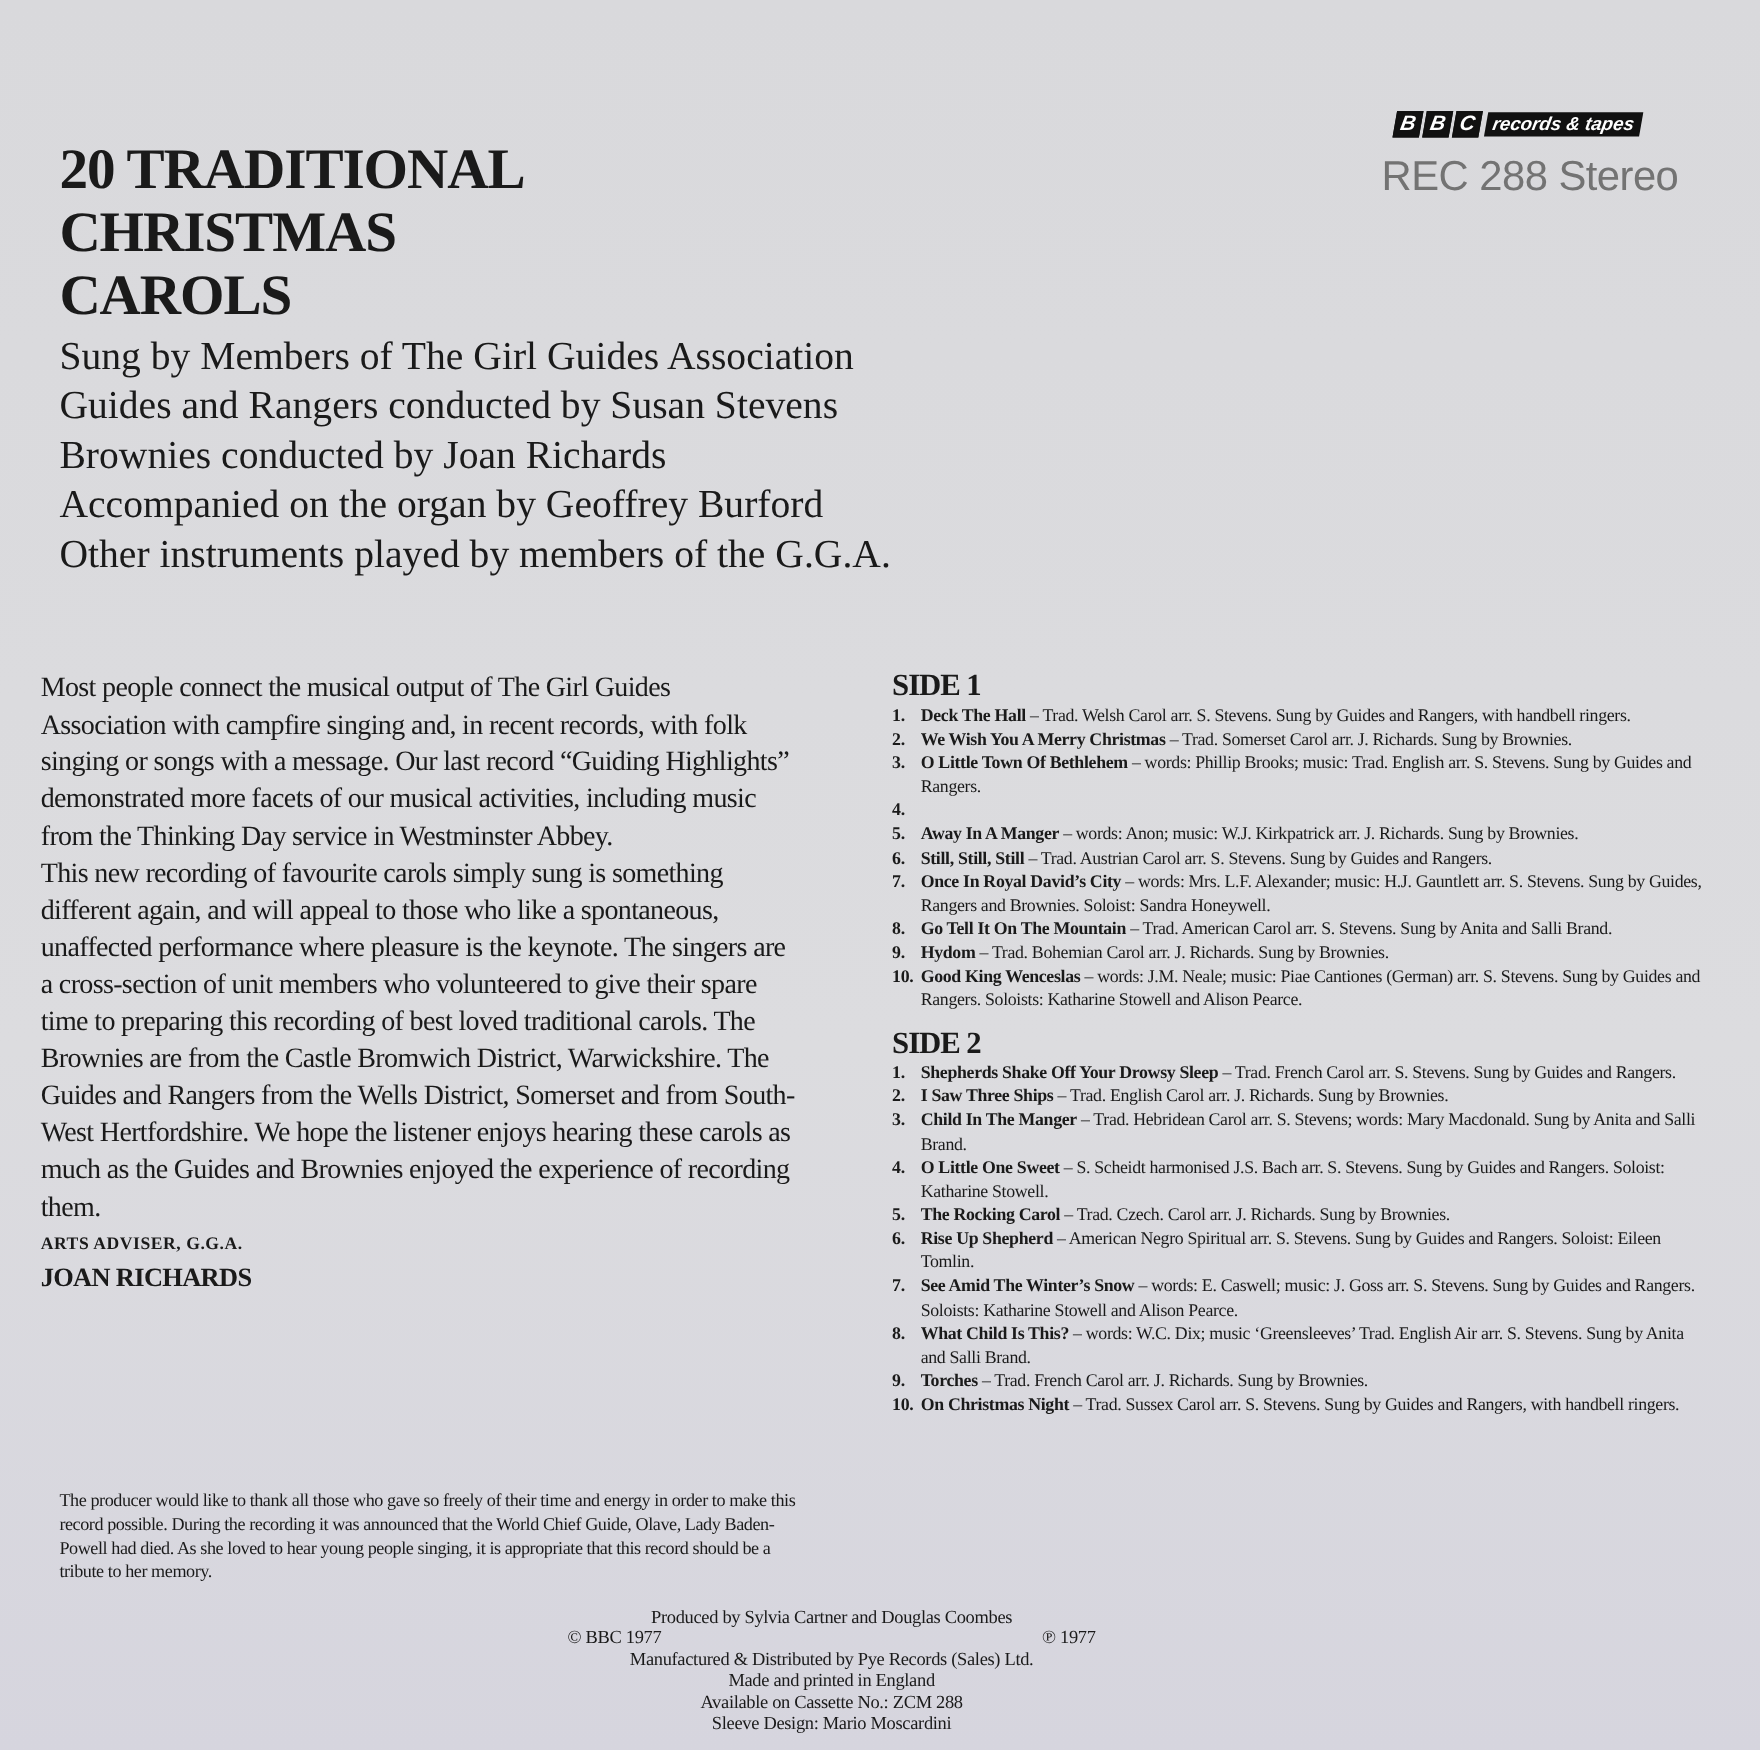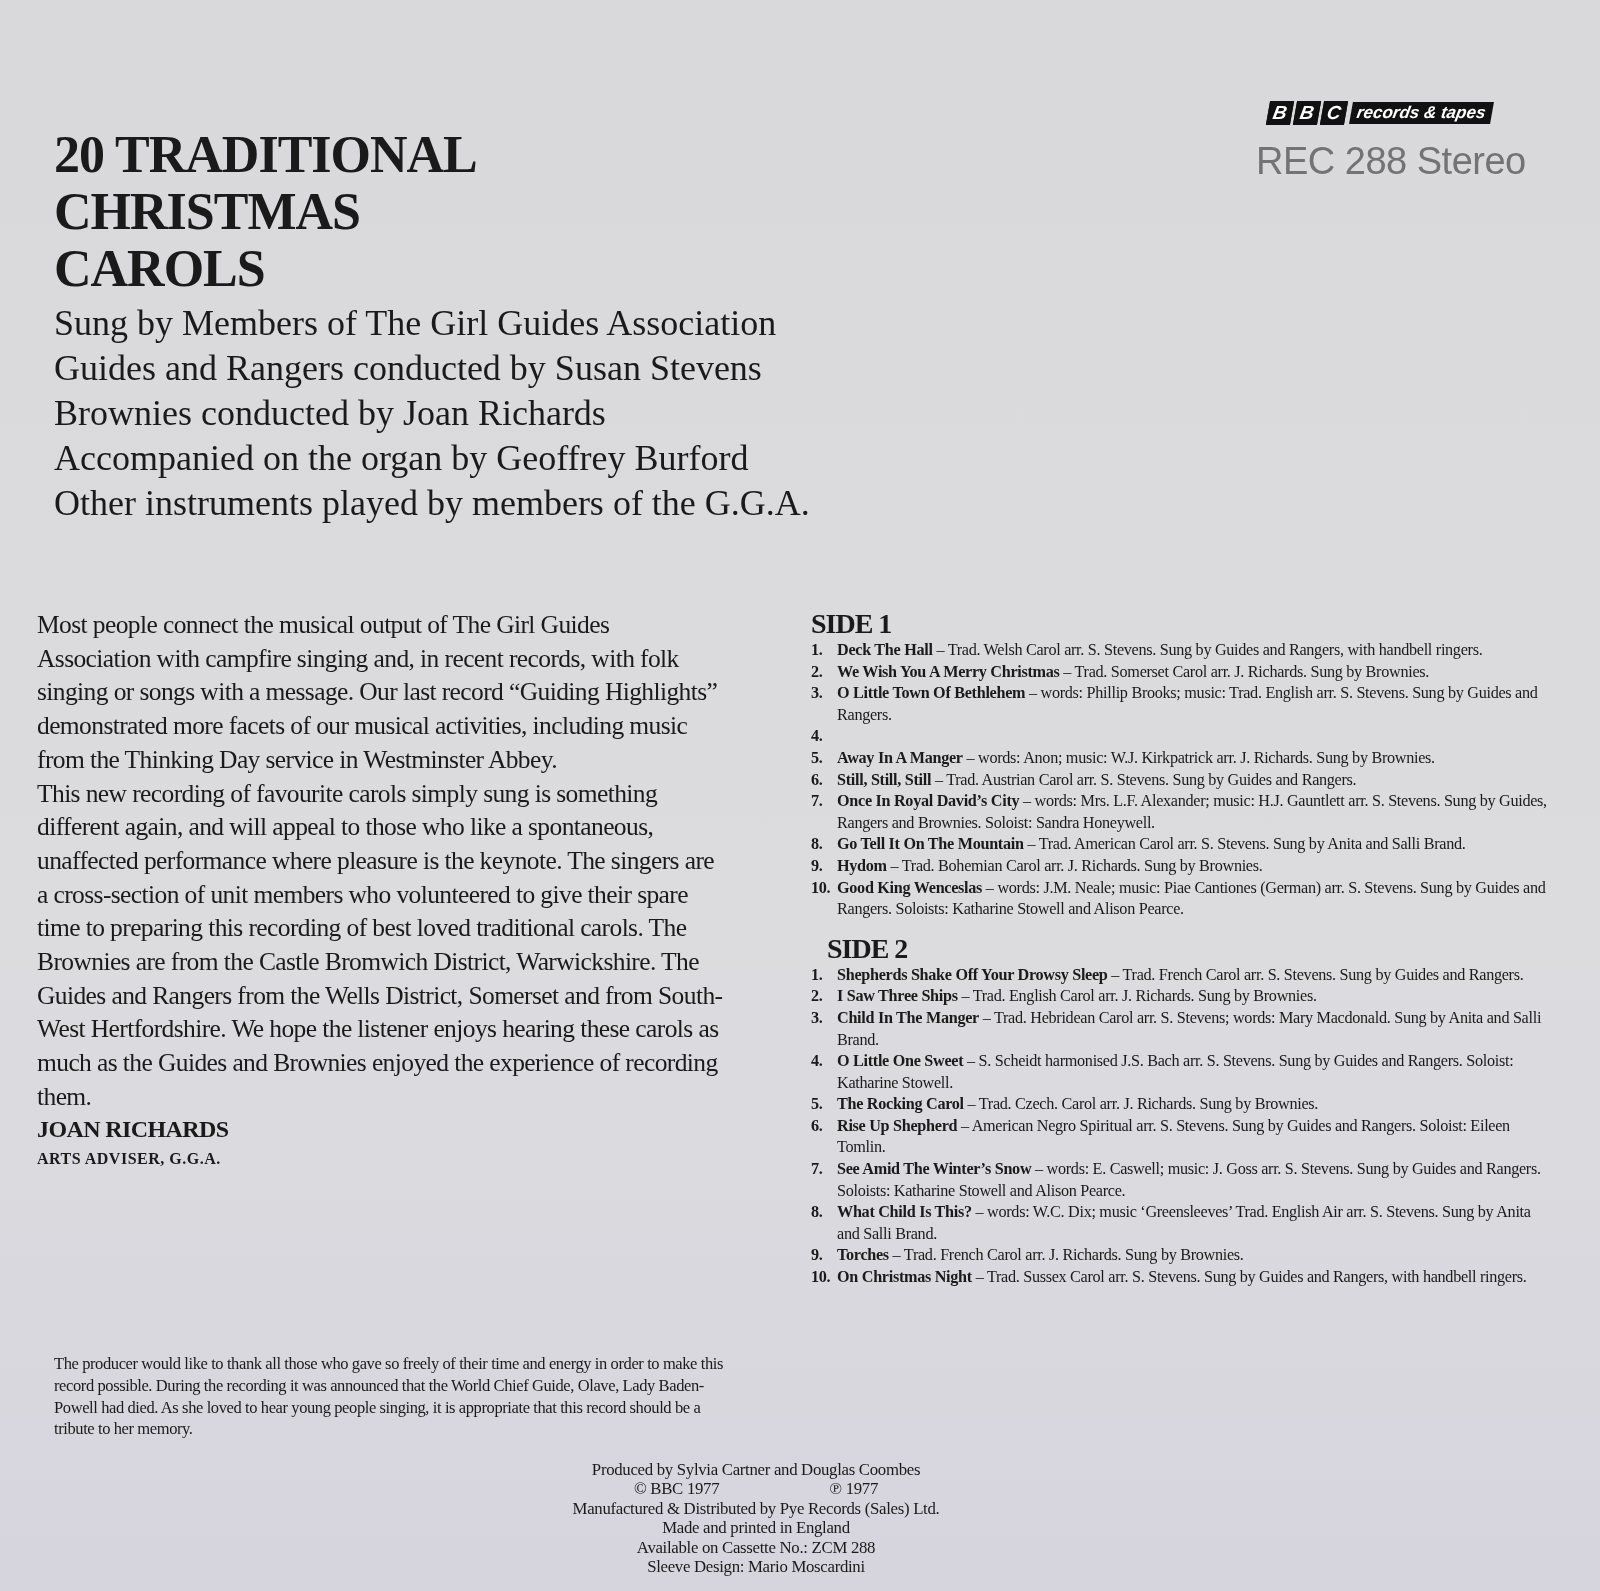--- a/index.html
+++ b/index.html
@@ -25,26 +25,26 @@
     }
     #catno { left:1256px; top:140px; font-family:"Liberation Sans",sans-serif; font-size:38px; color:#737373; letter-spacing:-0.5px; }
     #title { left:54px; top:126px; font-size:52px; line-height:57px; font-weight:bold; letter-spacing:-1px; }
     #credits { left:54px; top:301px; font-size:36px; line-height:45px; }
     #notes { left:37px; top:608px; width:690px; font-size:25.5px; line-height:33.7px; letter-spacing:-0.6px; }
     #author-name { font-weight:bold; font-size:24px; line-height:26px; margin-top:2px; }
     #author-title { font-weight:bold; font-size:16px; letter-spacing:0.5px; }
     #thanks { left:54px; top:1353px; width:690px; font-size:16.5px; line-height:21.8px; letter-spacing:-0.4px; }
     #tracks { left:811px; top:606px; width:740px; }
     .side-h { font-size:28px; font-weight:bold; letter-spacing:-1px; line-height:32px; margin:2px 0 0 0; }
-    .side2 { margin-top:12px;margin-left:16px; }
+    .side2 { margin-top:12px; }
     .track { display:flex; font-size:16.2px; line-height:21.6px; letter-spacing:-0.3px; }
     .tnum { width:26px; flex:none; font-weight:bold; }
     .tname { font-weight:bold; }
     #footer { left:516px; top:1460px; width:480px; text-align:center; font-size:16.8px; line-height:19.4px; letter-spacing:-0.3px; }
-    .cp { display:flex; justify-content:center; gap:110px; }
+    .cp { display:flex; justify-content:space-between; gap:110px; }
   </style>
 </head>
 <body>
 
 <div id="logo" class="abs">
   <div class="bbc-box">B</div>
   <div class="bbc-box">B</div>
   <div class="bbc-box">C</div>
   <div class="rt-box">records &amp; tapes</div>
 </div>
@@ -60,22 +60,22 @@
   <div>Sung by Members of The Girl Guides Association</div>
   <div>Guides and Rangers conducted by Susan Stevens</div>
   <div>Brownies conducted by Joan Richards</div>
   <div>Accompanied on the organ by Geoffrey Burford</div>
   <div>Other instruments played by members of the G.G.A.</div>
 </div>
 
 <div id="notes" class="abs">
   <div>Most people connect the musical output of The Girl Guides Association with campfire singing and, in recent records, with folk singing or songs with a message. Our last record “Guiding Highlights” demonstrated more facets of our musical activities, including music from the Thinking Day service in Westminster Abbey.</div>
   <div>This new recording of favourite carols simply sung is something different again, and will appeal to those who like a spontaneous, unaffected performance where pleasure is the keynote. The singers are a cross-section of unit members who volunteered to give their spare time to preparing this recording of best loved traditional carols. The Brownies are from the Castle Bromwich District, Warwickshire. The Guides and Rangers from the Wells District, Somerset and from South-West Hertfordshire. We hope the listener enjoys hearing these carols as much as the Guides and Brownies enjoyed the experience of recording them.</div>
+  <div id="author-title">ARTS ADVISER, G.G.A.</div>
   <div id="author-name">JOAN RICHARDS</div>
-  <div id="author-title">ARTS ADVISER, G.G.A.</div>
 </div>
 
 <div id="thanks" class="abs">The producer would like to thank all those who gave so freely of their time and energy in order to make this record possible. During the recording it was announced that the World Chief Guide, Olave, Lady Baden-Powell had died. As she loved to hear young people singing, it is appropriate that this record should be a tribute to her memory.</div>
 
 <div id="tracks" class="abs">
   <div class="side-h">SIDE 1</div>
   <div id="side1">
       <div class="track">
         <span class="tnum">1.</span>
         <span><span class="tname">Deck The Hall</span><span> – Trad. Welsh Carol arr. S. Stevens. Sung by Guides and Rangers, with handbell ringers.</span></span>

